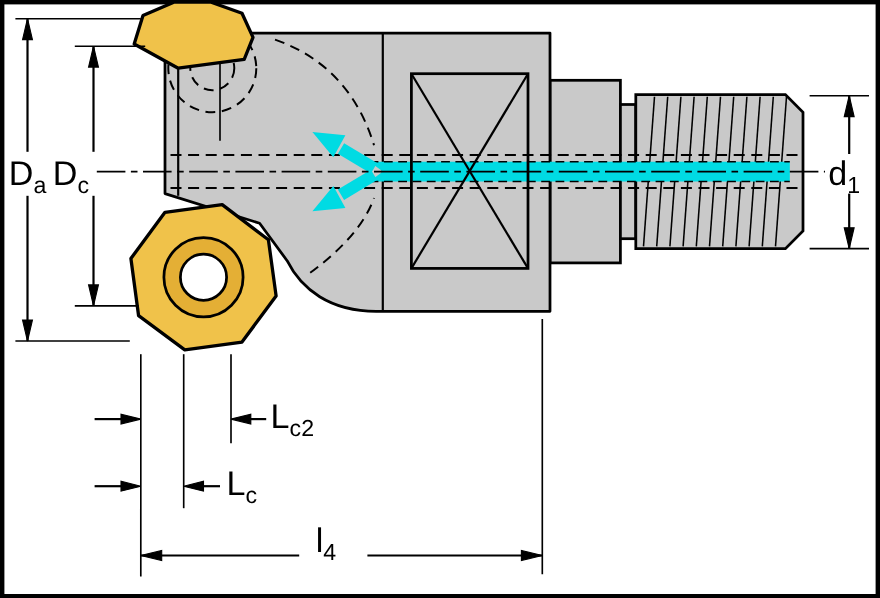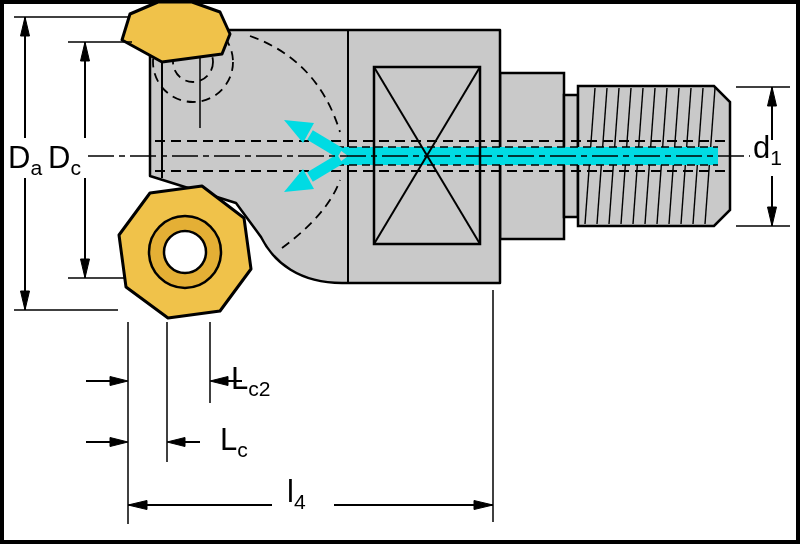--- a/index.html
+++ b/index.html
@@ -146,21 +146,21 @@
     <polygon points="128,505 147,500.5 147,509.5"></polygon>
     <polygon points="493,505 474,500.5 474,509.5"></polygon>
   </g>
 
 </svg>
 
 <div class="dim-label" style="left:8px;top:142px"><span>D</span><sub>a</sub></div>
 
 <div class="dim-label" style="left:48px;top:142px"><span>D</span><sub>c</sub></div>
 
-<div class="dim-label" style="left:753px;top:132px"><span>d</span><sub>1</sub></div>
+<div class="dim-label" style="left:753px;top:142px"><span>d</span><sub>1</sub></div>
 
-<div class="dim-label" style="left:231px;top:363px"><span>L</span><sub>c2</sub></div>
+<div class="dim-label" style="left:246px;top:363px"><span>L</span><sub>c2</sub></div>
 
-<div class="dim-label" style="left:220px;top:424px"><span>L</span><sub>c</sub></div>
+<div class="dim-label" style="left:206px;top:424px"><span>L</span><sub>c</sub></div>
 
 <div class="dim-label" style="left:287px;top:476px"><span>l</span><sub>4</sub></div>
 
 </div>
 
 </body></html>

